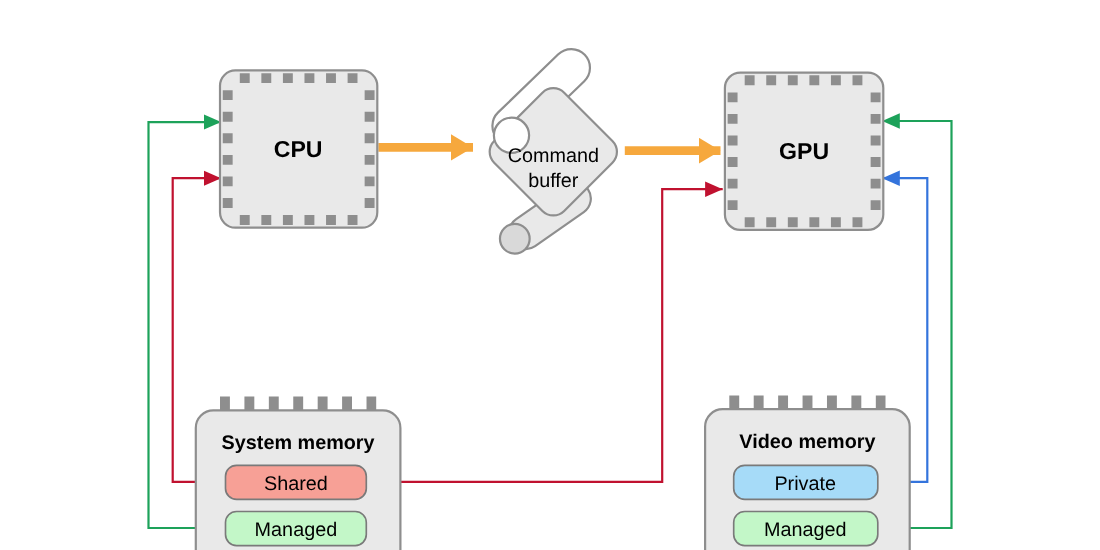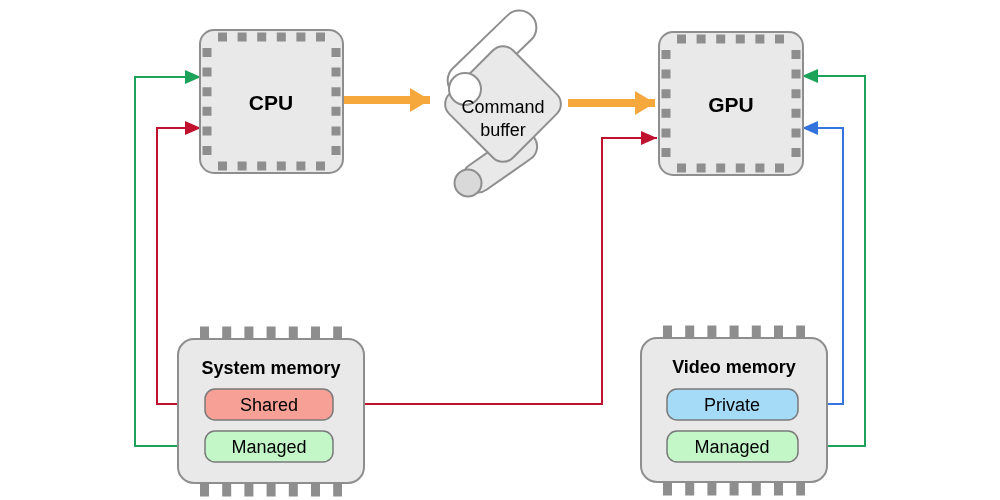--- a/index.html
+++ b/index.html
@@ -4,21 +4,21 @@
 <style>
   html, body {
     margin: 0;
     padding: 0;
     background: #ffffff;
     width: 1000px;
     height: 500px;
     overflow: hidden;
     font-family: "Liberation Sans", sans-serif;
   }
-  .diagram-wrap { width: 1000px; height: 372px; }
+  .diagram-wrap { width: 1000px; height: 372px; margin-top: 34px; }
   svg { display: block; }
   text {
     font-family: "Liberation Sans", "DejaVu Sans", sans-serif;
     fill: #000000;
   }
   .chip-label   { font-size: 21px; font-weight: bold; }
   .chip-title   { font-size: 18px; font-weight: bold; }
   .region-label { font-size: 18px; }
   .scroll-label { font-size: 18px; }
   .mid { text-anchor: middle; dominant-baseline: central; }

